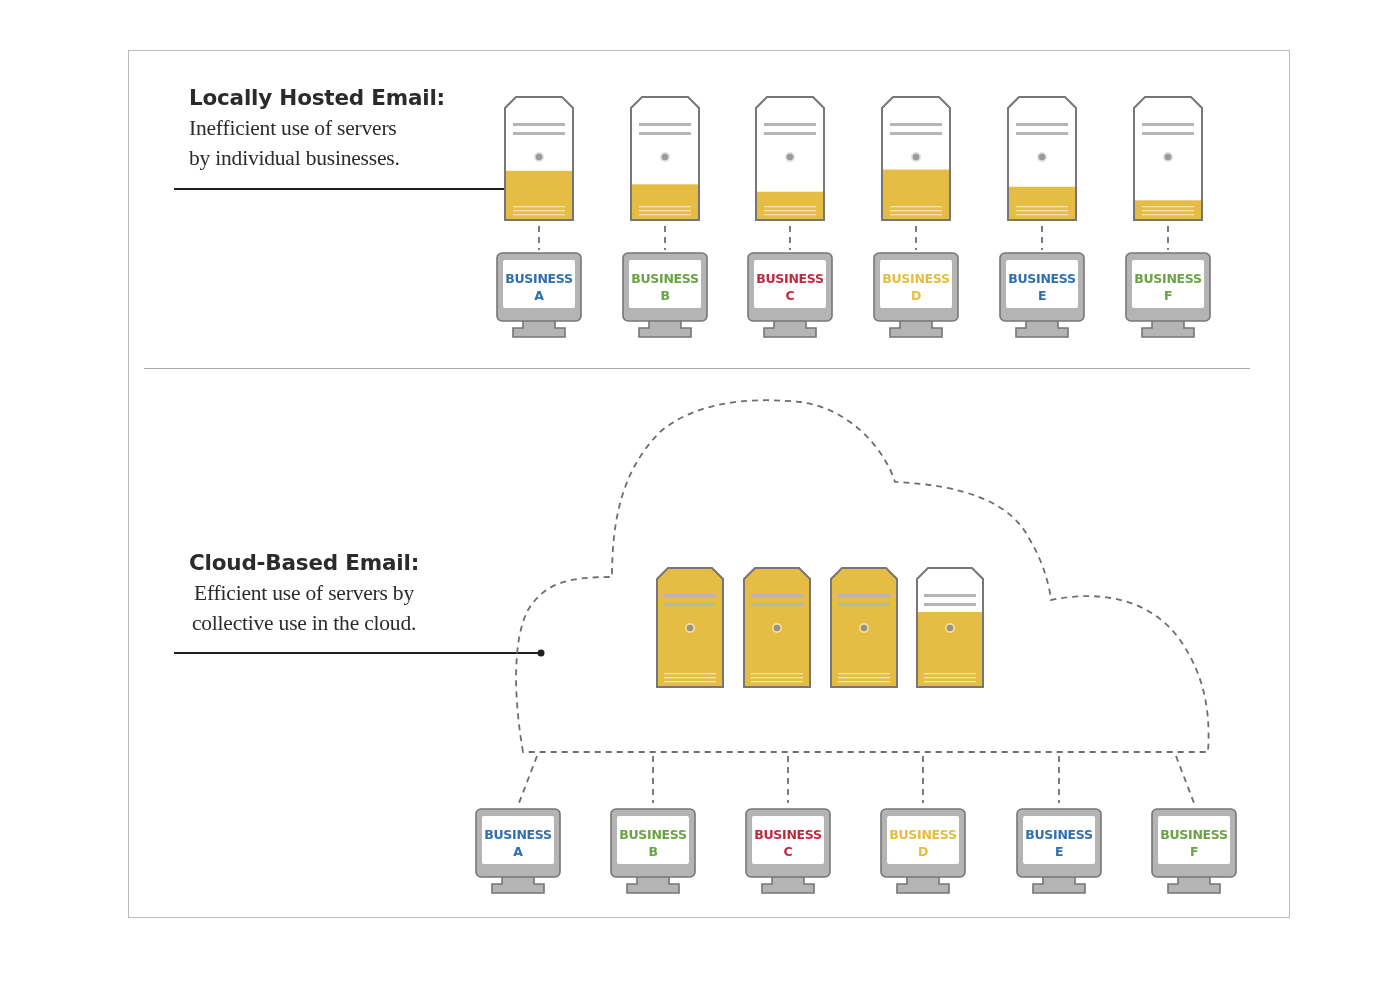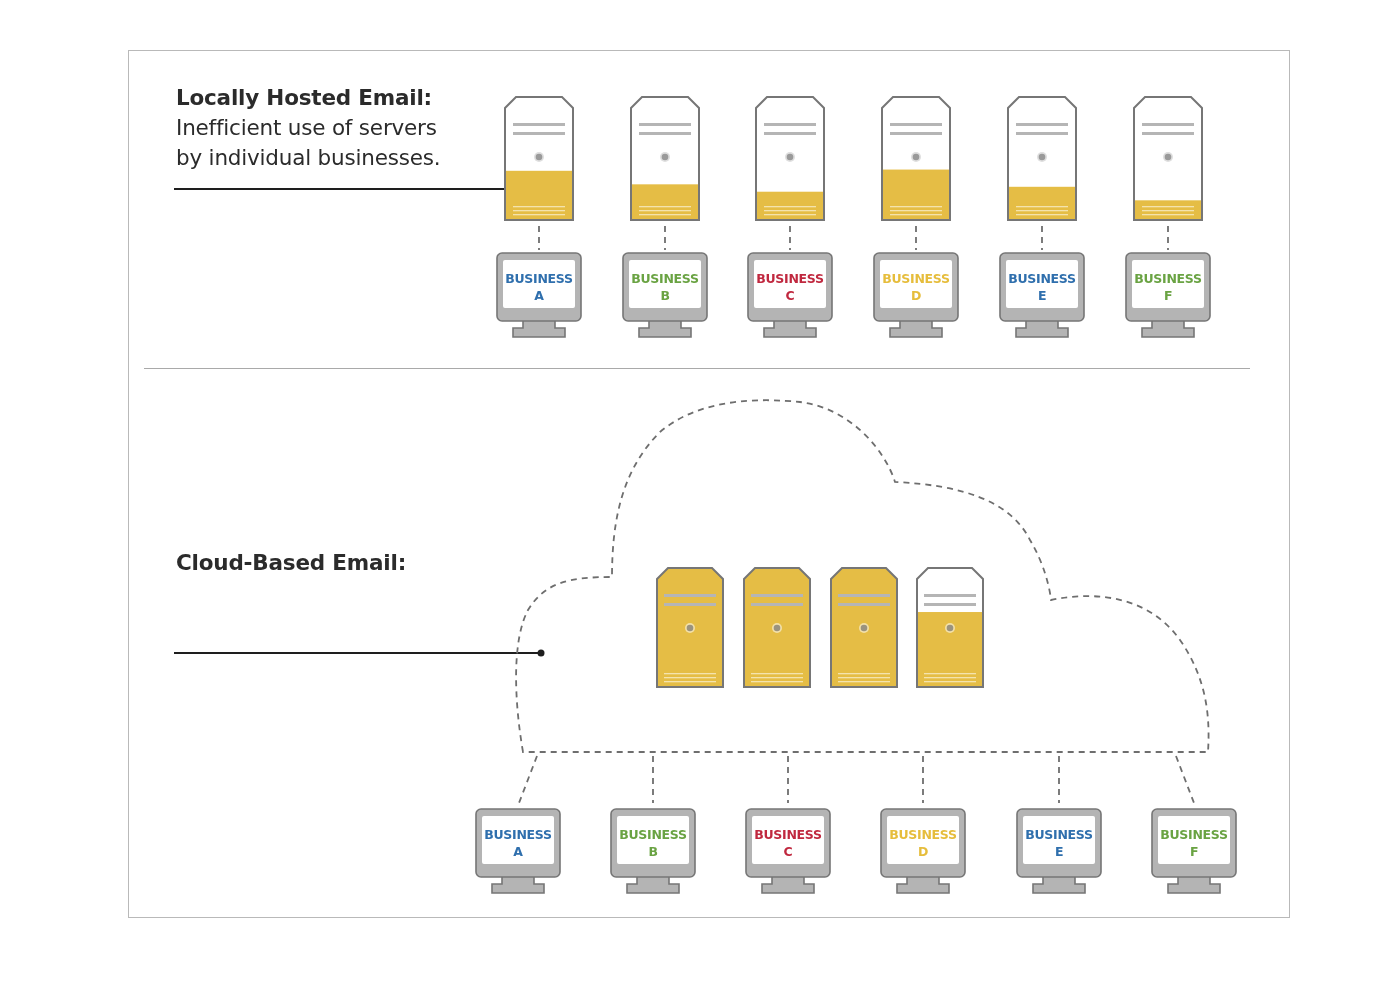--- a/index.html
+++ b/index.html
@@ -1,38 +1,40 @@
 <!DOCTYPE html>
 <html><head>
 <meta charset="utf-8">
 <style>
   html, body { margin:0; padding:0; background:#ffffff; }
   body { width:1391px; height:982px; position:relative; overflow:hidden; font-family:"DejaVu Sans", sans-serif; }
   #frame { position:absolute; left:128px; top:50px; width:1162px; height:868px; border:1px solid #b9b9b9; box-sizing:border-box; }
   #divider { position:absolute; left:144px; top:368px; width:1106px; height:1px; background:#a9a9a9; }
-  .caption { position:absolute; left:176px; color:#2b2b2b; font-size:21.5px; line-height:30px; letter-spacing:-0.2px; }
+  .caption { position:absolute; left:189px; color:#2b2b2b; font-size:21.5px; line-height:30px; letter-spacing:-0.2px; }
   .caption .title { font-weight:bold; display:block; }
-  .caption .body { display:block; white-space:pre-line; }
+  .caption .body { display:block; white-space:pre-line;font-family:Liberation Serif, serif; }
   #diagram { position:absolute; left:0; top:0; }
   .blabel { font-family:"DejaVu Sans", sans-serif; font-weight:bold; font-size:12.5px; letter-spacing:-0.3px; }
 </style>
 </head>
 <body>
 
 <div id="frame"></div>
 <div id="divider"></div>
 
 <div class="caption" style="top:83px;">
   <span class="title">Locally Hosted Email:</span>
   <span class="body">Inefficient use of servers
 by individual businesses.</span>
 </div>
 
 <div class="caption" style="top:548px;text-align:center;">
   <span class="title">Cloud-Based Email:</span>
+  <span class="body">Efficient use of servers by
+collective use in the cloud.</span>
 </div>
 
 <svg id="diagram" width="1391" height="982" viewBox="0 0 1391 982" xmlns="http://www.w3.org/2000/svg">
   <g id="g-lines">
       <line x1="539" y1="226" x2="539" y2="250" stroke="#6e6e6e" stroke-width="1.8" fill="none" stroke-dasharray="6 5"></line>
       <line x1="665" y1="226" x2="665" y2="250" stroke="#6e6e6e" stroke-width="1.8" fill="none" stroke-dasharray="6 5"></line>
       <line x1="790" y1="226" x2="790" y2="250" stroke="#6e6e6e" stroke-width="1.8" fill="none" stroke-dasharray="6 5"></line>
       <line x1="916" y1="226" x2="916" y2="250" stroke="#6e6e6e" stroke-width="1.8" fill="none" stroke-dasharray="6 5"></line>
       <line x1="1042" y1="226" x2="1042" y2="250" stroke="#6e6e6e" stroke-width="1.8" fill="none" stroke-dasharray="6 5"></line>
       <line x1="1168" y1="226" x2="1168" y2="250" stroke="#6e6e6e" stroke-width="1.8" fill="none" stroke-dasharray="6 5"></line>

